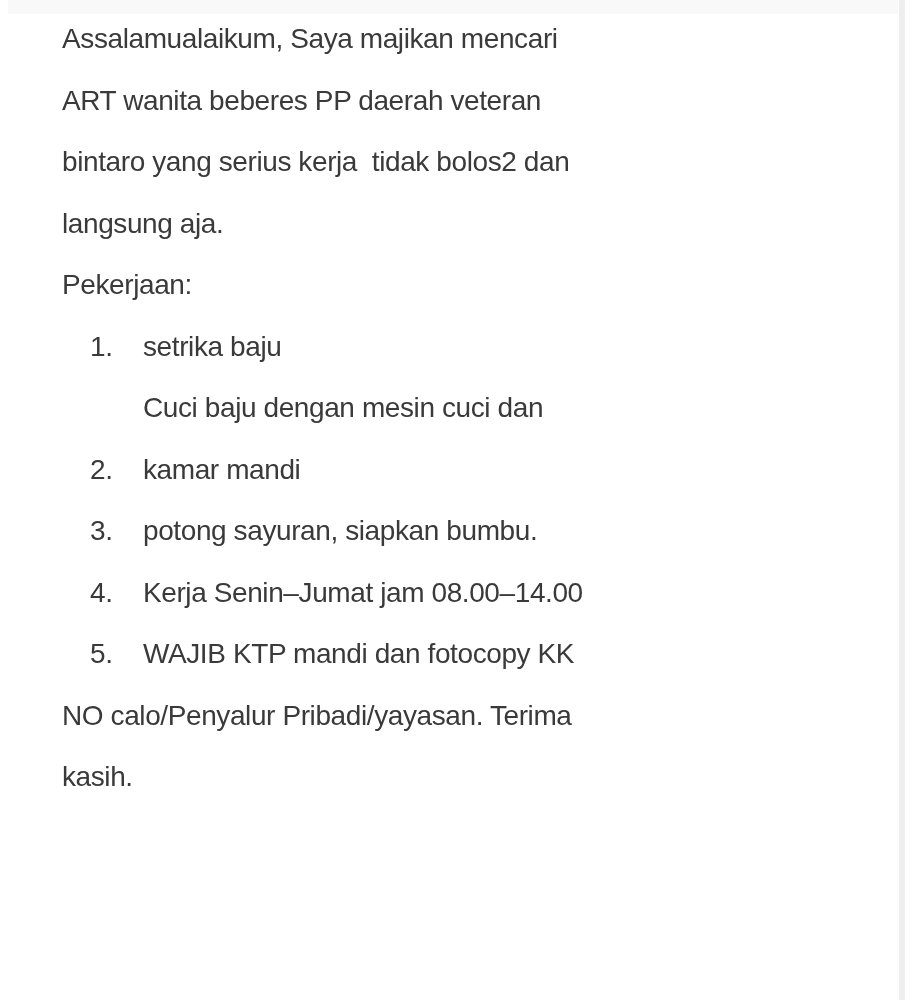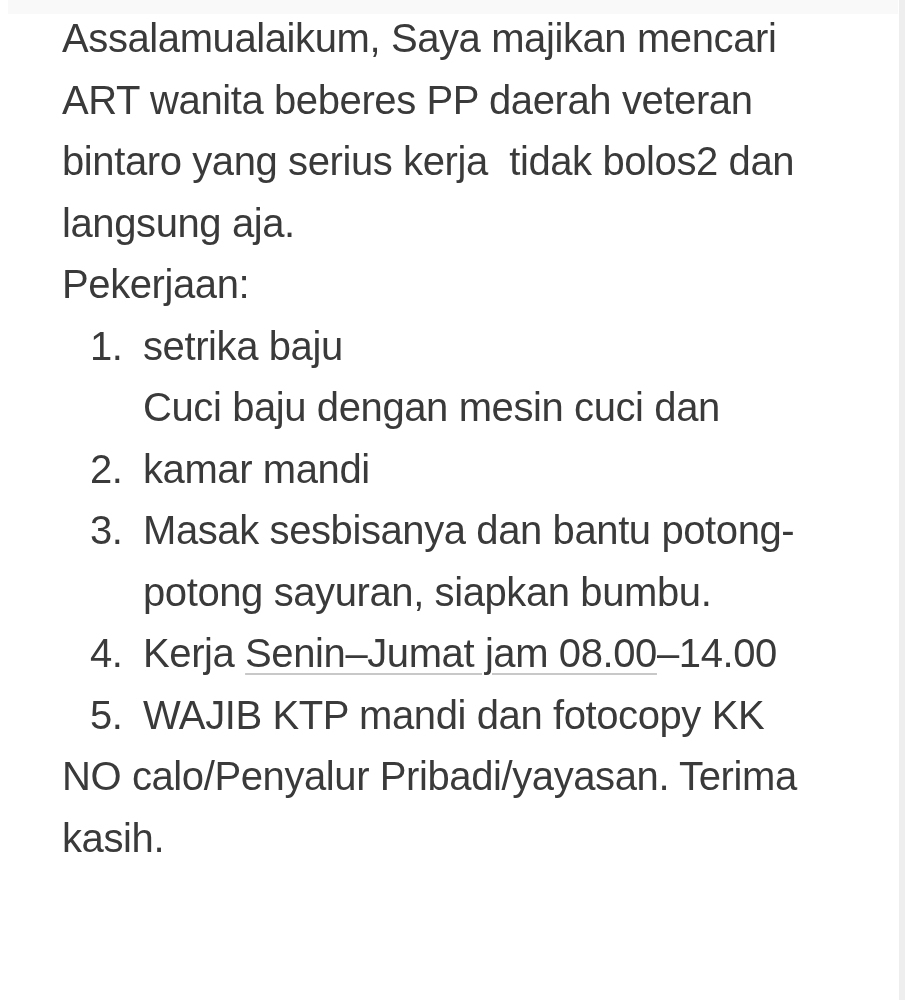--- a/index.html
+++ b/index.html
@@ -2,26 +2,26 @@
 <html><head>
 <meta charset="utf-8">
 <style>
   html, body { margin:0; padding:0; }
   body {
     width:913px; height:1000px; background:#ffffff; position:relative; overflow:hidden;
     font-family: "Liberation Sans", "DejaVu Sans", sans-serif; color:#3a3a3a;
   }
   .topbar { position:absolute; left:8px; top:0; width:890px; height:14px; background:#f9f9f9; }
   .rightedge { position:absolute; left:899px; top:0; width:6px; height:1000px; background:#eeeeee; }
-  .doc { position:absolute; left:62px; top:8px; width:830px; font-size:40px; line-height:61.5px; letter-spacing:-0.4px; }
+  .doc { position:absolute; left:62px; top:8px; width:830px; font-size:28px; line-height:61.5px; letter-spacing:-0.4px; }
   .p { margin:0; }
   ol { margin:0; padding:0; list-style:none; }
   ol li { position:relative; padding-left:81px; }
   ol li .num { position:absolute; left:28px; top:0; }
-  .ul { text-decoration: underline; text-decoration-color:#c8c8c8; text-decoration-thickness:2px; text-underline-offset:6px; }
+  .ul { text-decoration-color:#c8c8c8; text-decoration-thickness:2px; text-underline-offset:6px; }
 </style>
 </head>
 <body>
 
 <div class="topbar"></div>
 <div class="rightedge"></div>
 
 <div class="doc">
   <div class="p">
     <div>Assalamualaikum, Saya majikan mencari</div>
@@ -35,21 +35,20 @@
       <span class="num">1.</span>
       <div>setrika baju</div>
       <div>Cuci baju dengan mesin cuci dan</div>
     </li>
     <li>
       <span class="num">2.</span>
       <div>kamar mandi</div>
     </li>
     <li>
       <span class="num">3.</span>
-      <div>Masak sesbisanya dan bantu potong-</div>
       <div>potong sayuran, siapkan bumbu.</div>
     </li>
     <li>
       <span class="num">4.</span>
       <div><span style="white-space:pre">Kerja </span><span class="ul">Senin–Jumat jam 08.00</span><span>–14.00</span></div>
     </li>
     <li>
       <span class="num">5.</span>
       <div>WAJIB KTP mandi dan fotocopy KK</div>
     </li>

